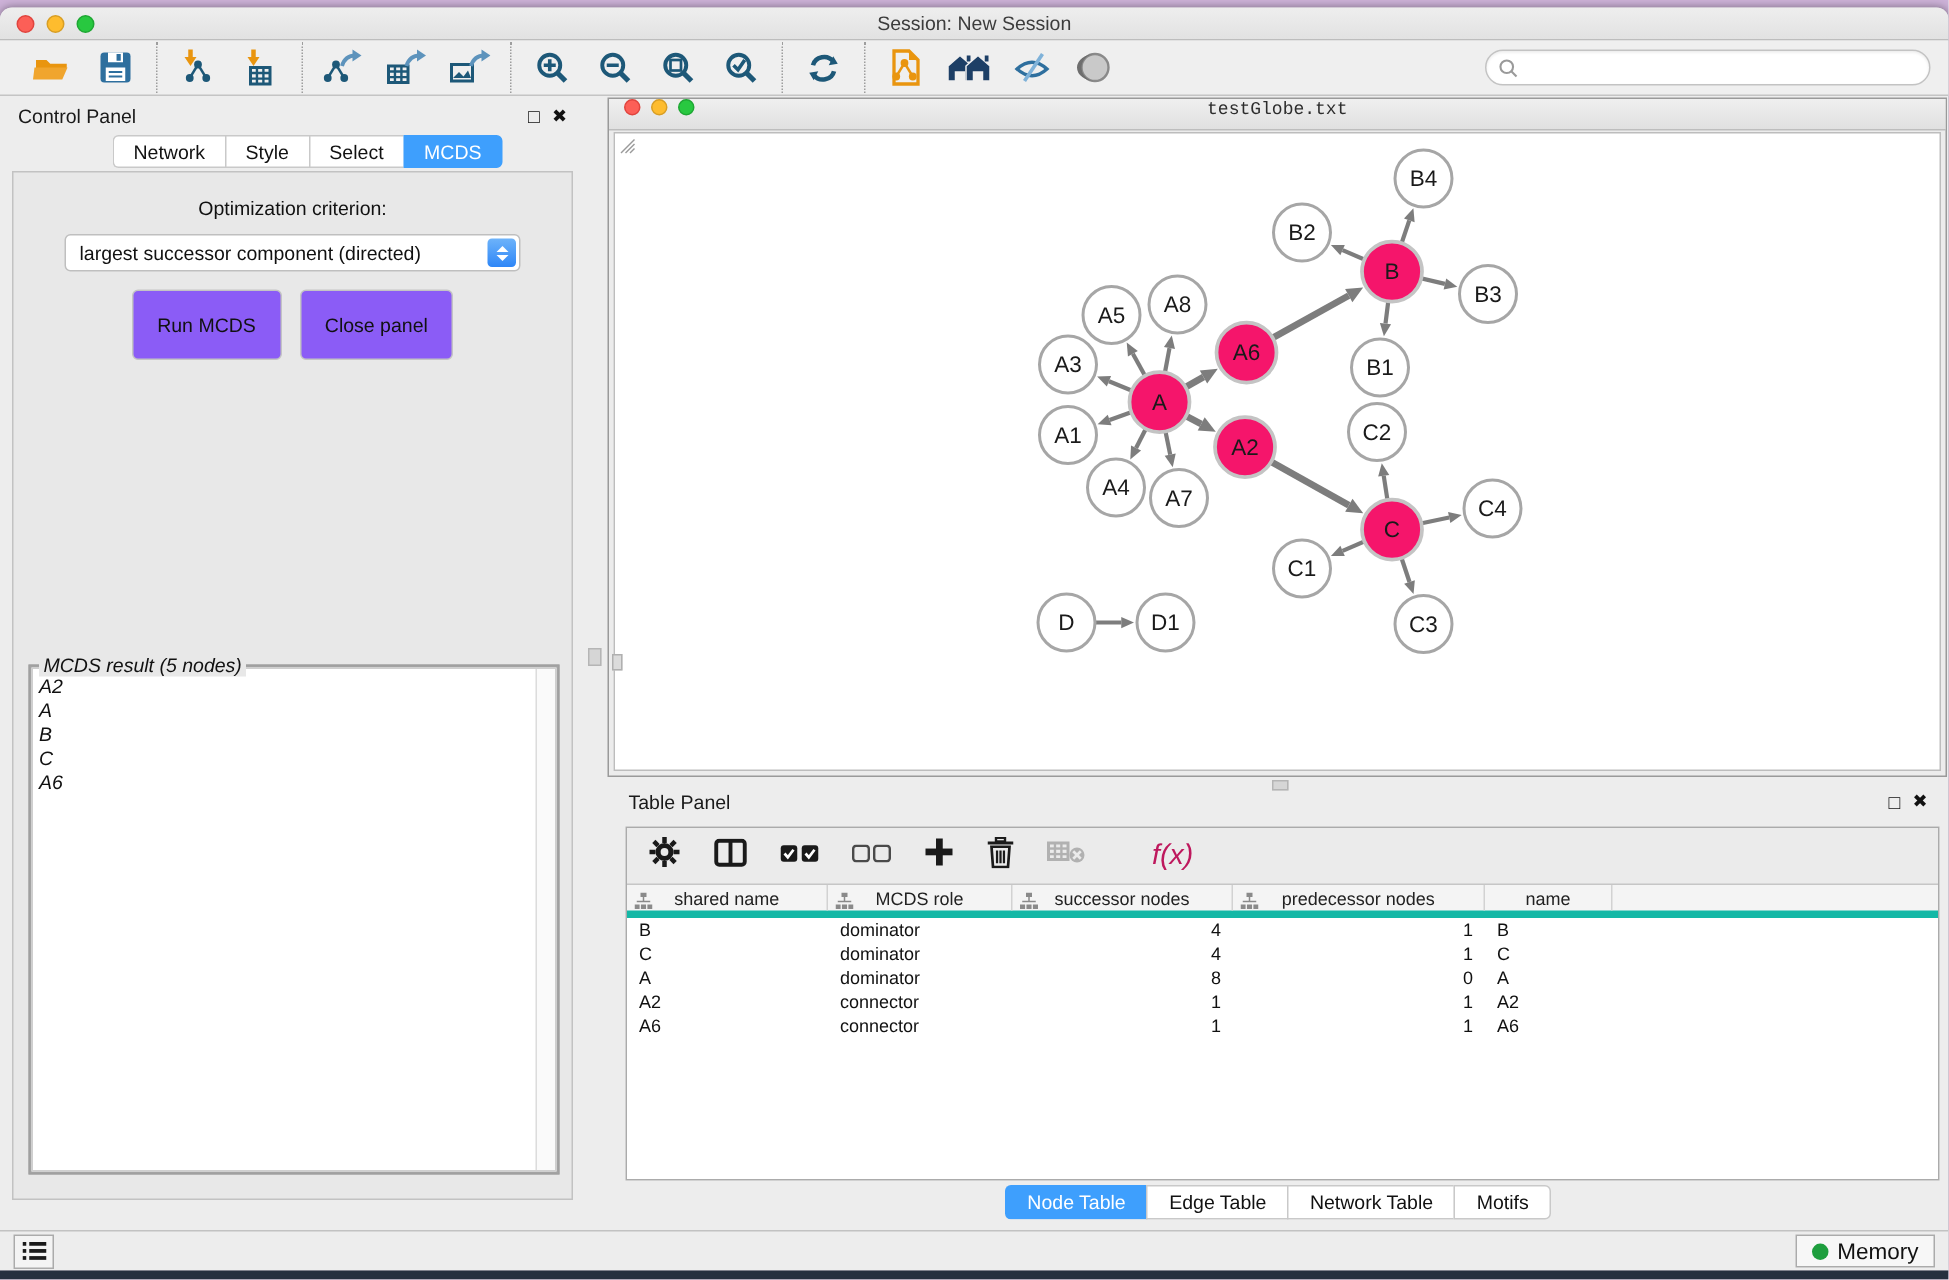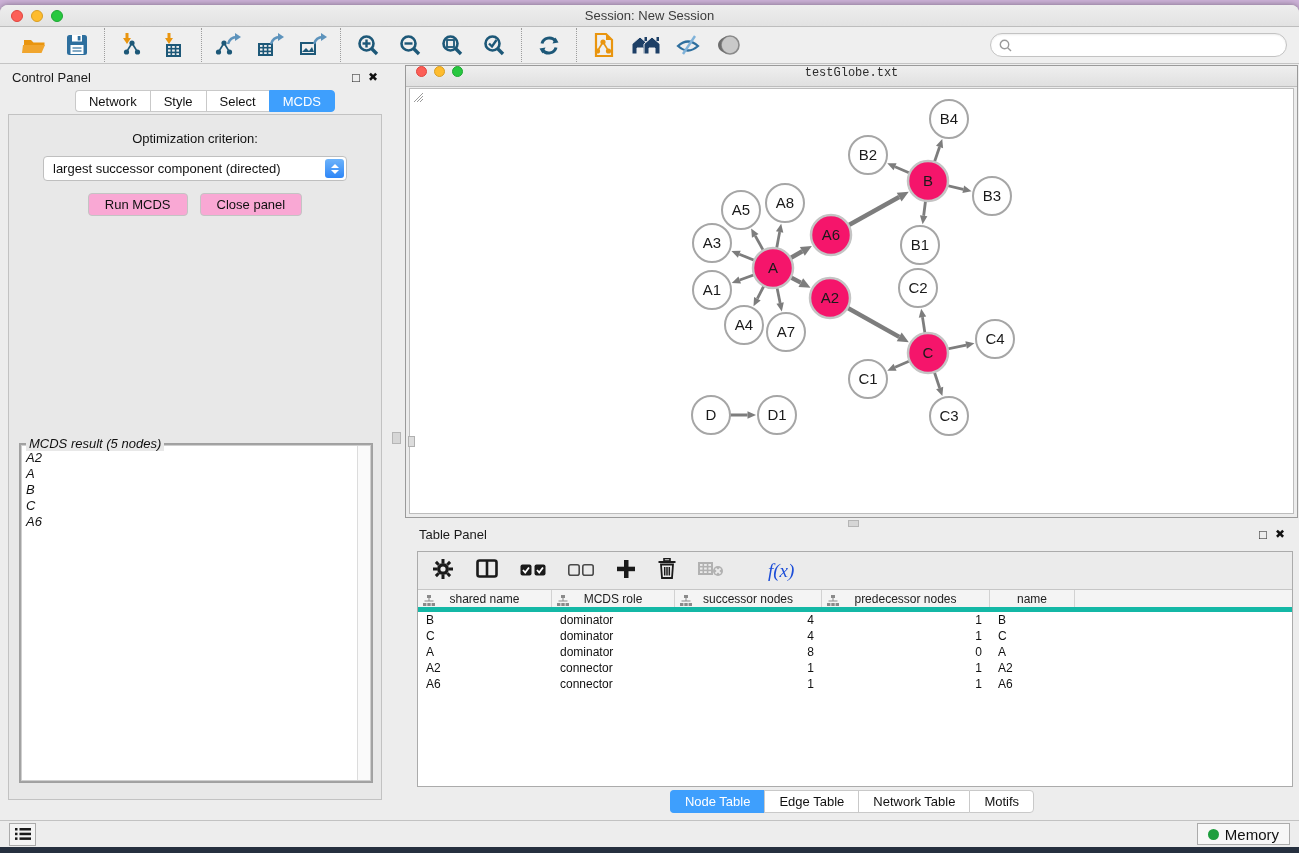--- a/index.html
+++ b/index.html
@@ -61,22 +61,22 @@
   .criterion-select { margin:10px 34px 0 34px; height:25px; background:#fff; border:1px solid #bfbfbf;
     border-radius:4px; display:flex; align-items:center; font-size:13px; padding-left:9px;
     position:relative; cursor:default; color:#111; }
   .sel-stepper { position:absolute; right:2px; top:2px; bottom:2px; width:19px;
     background:linear-gradient(#6db3fa,#2e86f7); border-radius:3px;
     display:flex; flex-direction:column; align-items:center; justify-content:center; gap:2px; }
   .chev { width:0; height:0; border-left:4px solid transparent; border-right:4px solid transparent; }
   .chev.up { border-bottom:4px solid #fff; }
   .chev.down { border-top:4px solid #fff; }
   .cp-buttons { display:flex; justify-content:center; gap:12px; margin-top:12px; }
-  .cp-btn { background:#f9a8d4; border:1px solid #c4c4c4; border-radius:4px; font-size:13px;
-    padding:3px 16px; color:#111; cursor:default; }
+  .cp-btn { background:#8b5cf6; border:1px solid #c4c4c4; border-radius:4px; font-size:13px;
+    padding:15px 16px; color:#111; cursor:default; }
 
   .mcds-fieldset { margin:auto 8px 16px 10px; height:340px; border:1px solid #a0a0a0;
     display:flex; flex-direction:column; position:relative; background:#a3a3a3; padding:1px;font-style:italic; }
   .mcds-legend { position:absolute; top:-8px; left:6px; background:#e8e8e8; padding:0 3px; font-size:13px; color:#111; }
   .mcds-list { flex:1; background:#fff; border:1px solid #cfcfcf; display:flex; min-height:0; }
   .mcds-items { flex:1; padding:4px 0 0 4px; font-size:13px; line-height:16px; color:#111; }
   .mcds-scroll { width:13px; background:#fafafa; border-left:1px solid #dcdcdc; }
 
   
   .v-splitter { width:15px; flex:0 0 auto; position:relative; background:#ededed; }
@@ -104,22 +104,22 @@
 
   
   .table-header-row { position:absolute; left:0; top:458px; right:0; height:24px;
     display:flex; align-items:center; padding:0 14px; }
   .table-container { position:absolute; left:12px; top:487px; width:876px; height:236px;
     background:#fff; border:1px solid #ababab; display:flex; flex-direction:column; }
   .tbl-toolbar { height:38px; background:#ebebeb; border-bottom:1px solid #c6c6c6;
     display:flex; align-items:center; gap:22px; padding:0 14px; flex:0 0 auto; }
   .tbl-tb-btn { display:flex; align-items:center; justify-content:center; cursor:default; }
   .tbl-tb-btn.disabled { opacity:.85; }
-  .fx-label { font-family:Liberation Serif, serif; font-style:italic;
-    font-size:19px; color:#1d4ed8; }
+  .fx-label { font-family:Liberation Sans, sans-serif; font-style:italic;
+    font-size:19px; color:#be185d; }
 
   .data-table { flex:1; overflow:hidden; font-size:12px; }
   .dt-head { display:flex; background:#f4f4f4; border-bottom:5px solid #14b8a6; height:22px; }
   .dt-hcell { display:flex; align-items:center; justify-content:center; position:relative;
     border-right:1px solid #d2d2d2; color:#222; font-size:12px; flex:0 0 auto; }
   .dt-hcell .tree-ic { position:absolute; left:5px; top:5px; }
   .dt-row { display:flex; height:16px; align-items:center; }
   .dt-cell { flex:0 0 auto; color:#111; white-space:nowrap; overflow:hidden; }
   .al { padding-left:8px; text-align:left; }
   .ar { padding-right:8px; text-align:right; }

